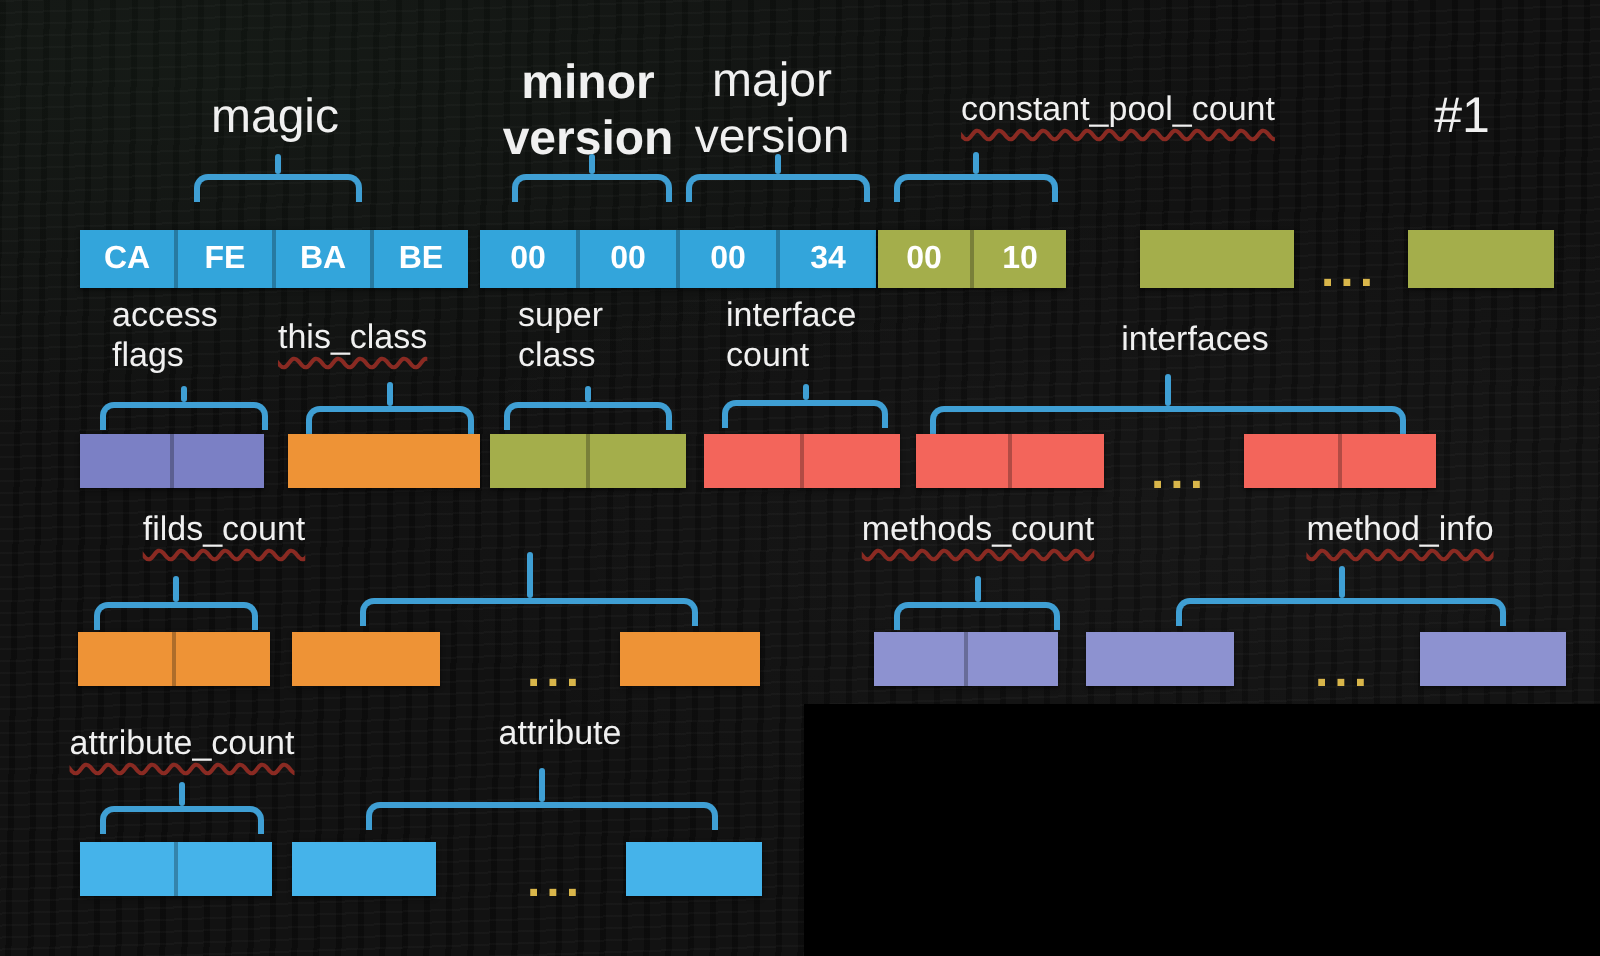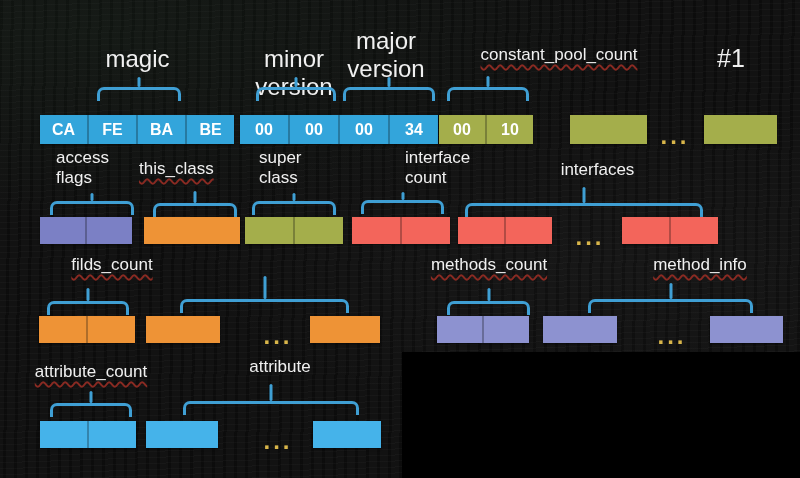--- a/index.html
+++ b/index.html
@@ -51,21 +51,21 @@
   .overlay{position:absolute;background:var(--overlay_black);}
 </style>
 </head>
 <body>
 
 <div class="stage">
 
   <div class="lbl center big" style="left:90px;top:45px;width:95px;">
     <span>magic</span>
   </div>
-  <div class="lbl center big" style="left:249px;top:45px;width:90px;">
+  <div class="lbl center big" style="left:249px;top:28px;width:90px;font-weight:bold;">
     <span class="ln">minor</span>
     <span class="ln">version</span>
   </div>
   <div class="lbl center big" style="left:341px;top:27px;width:90px;">
     <span class="ln">major</span>
     <span class="ln">version</span>
   </div>
   <div class="lbl center" style="left:445px;top:45px;width:228px;">
     <span class="squig">constant_pool_count</span>
   </div>
@@ -102,21 +102,21 @@
     <span class="ln">access</span>
     <span class="ln">flags</span>
   </div>
   <div class="lbl" style="left:139px;top:159px;">
     <span class="squig">this_class</span>
   </div>
   <div class="lbl" style="left:259px;top:148px;">
     <span class="ln">super</span>
     <span class="ln">class</span>
   </div>
-  <div class="lbl" style="left:363px;top:148px;margin-left:42px;">
+  <div class="lbl" style="left:363px;top:148px;">
     <span class="ln">interface</span>
     <span class="ln">count</span>
   </div>
   <div class="lbl center" style="left:540px;top:160px;width:115px;">
     <span>interfaces</span>
   </div>
 
   <div class="brace" style="left:50px;top:201px;width:78px;--stem:8px;"></div>
   <div class="brace" style="left:153px;top:203px;width:78px;--stem:12px;"></div>
   <div class="brace" style="left:252px;top:201px;width:78px;--stem:8px;"></div>

